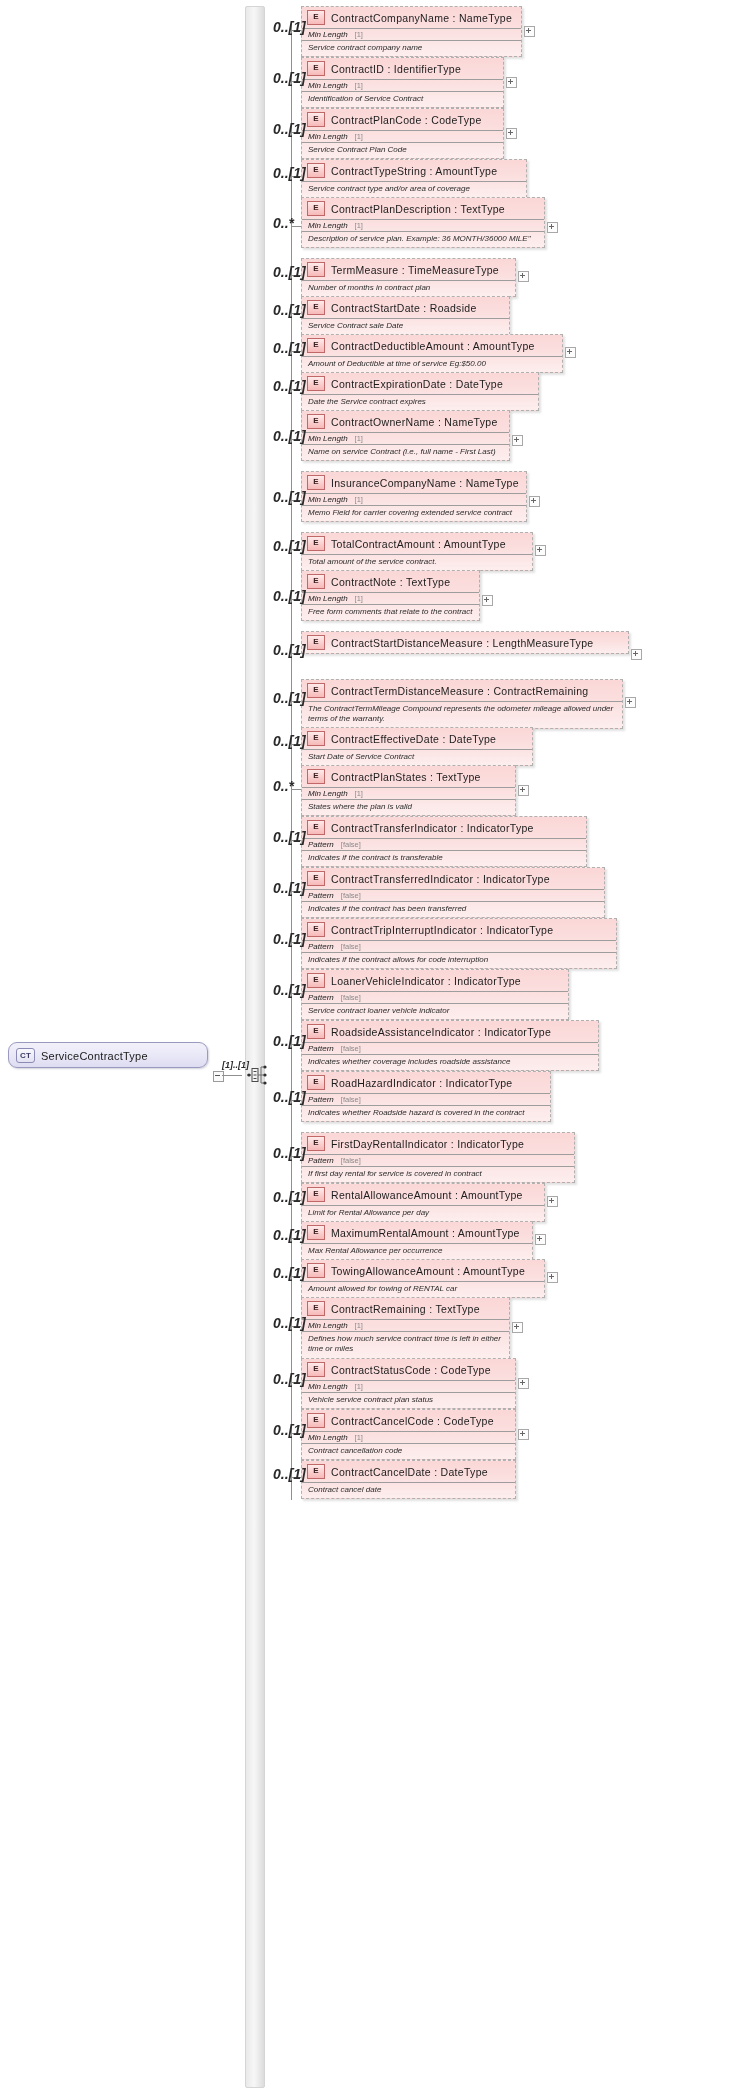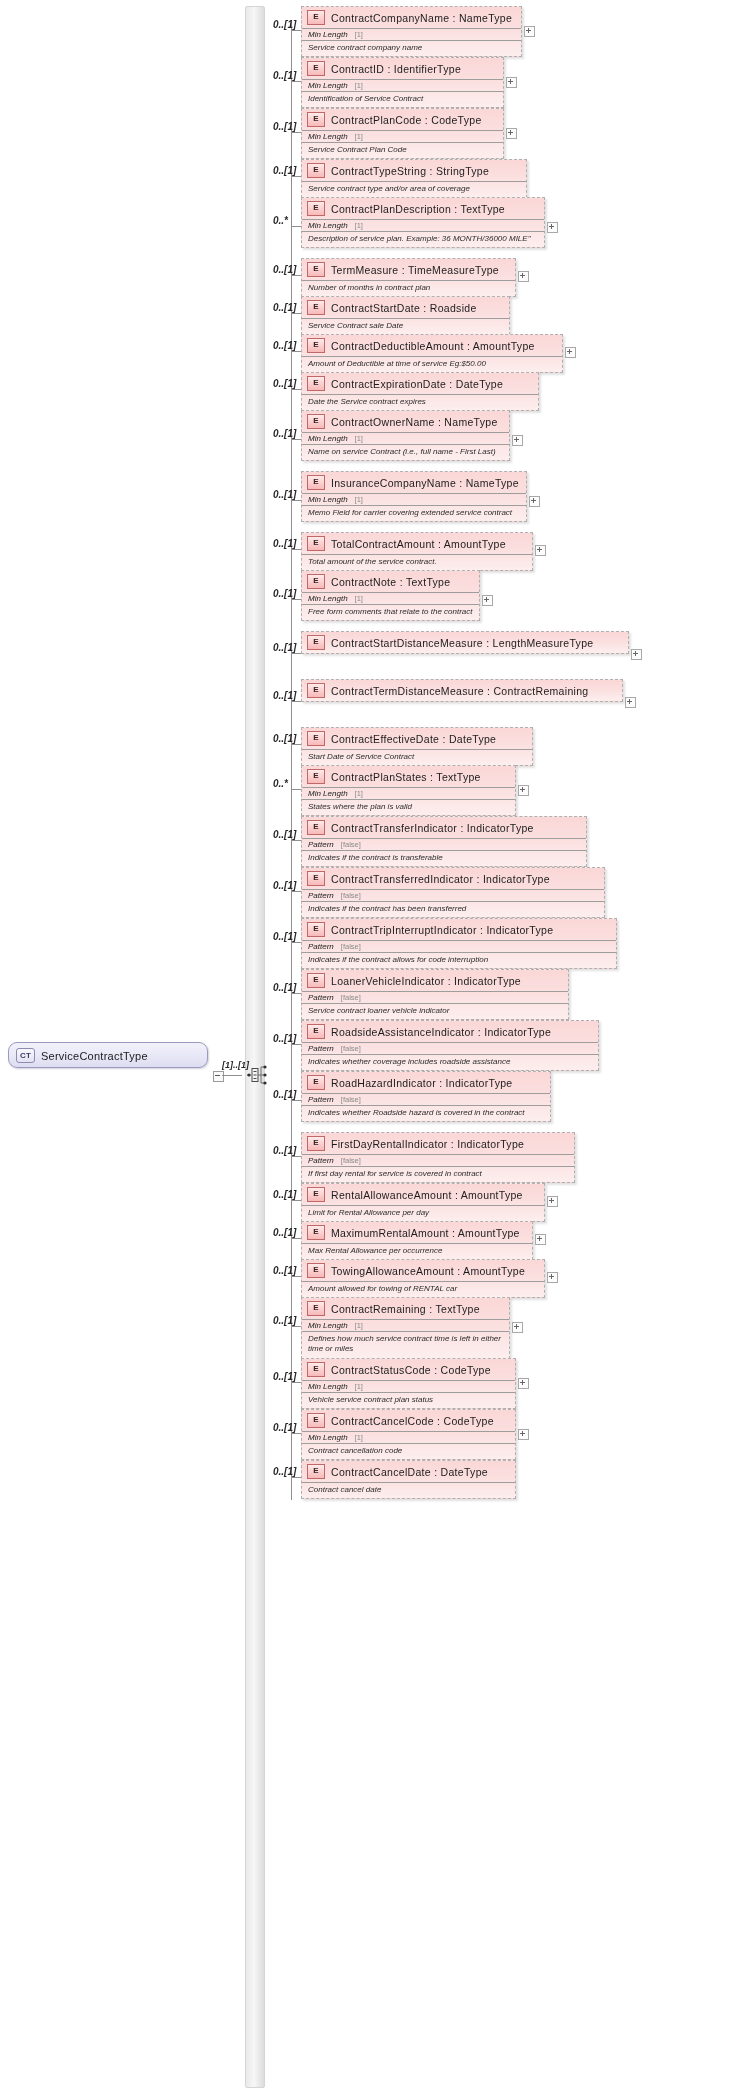--- a/index.html
+++ b/index.html
@@ -184,21 +184,21 @@
   }
 
   
   .stub {
     position: absolute;
     height: 1px;
     background: #8f8f8f;
   }
   .card {
     position: absolute;
-    font-size: 10px;
+    font-size: 14px;
     font-style: italic;
     font-weight: bold;
     color: #2a2a2a;
     white-space: nowrap;
   }
   
   .expander {
     position: absolute;
     width: 9px;
     height: 9px;
@@ -284,21 +284,21 @@
         </div>
         <div class="facet"><span>Min Length</span><span class="fv">[1]</span></div>
         <div class="e-doc">Service Contract Plan Code</div>
       </div>
       <div class="stub" style="left: 291px; top: 132px; width: 10px;"></div>
       <div class="card" style="left: 273px; top: 121px;">0..[1]</div>
       <div class="expander" style="left: 506px; top: 128px;"></div>
       <div class="elem" style="left: 301px; top: 159px; width: 226px;">
         <div class="elem-head">
           <span class="e-badge">E</span>
-          <span class="e-title">ContractTypeString : StringType</span>
+          <span class="e-title">ContractTypeString : AmountType</span>
         </div>
         <div class="e-doc">Service contract type and/or area of coverage</div>
       </div>
       <div class="stub" style="left: 291px; top: 176px; width: 10px;"></div>
       <div class="card" style="left: 273px; top: 165px;">0..[1]</div>
       <div class="elem" style="left: 301px; top: 197px; width: 244px;">
         <div class="elem-head">
           <span class="e-badge">E</span>
           <span class="e-title">ContractPlanDescription : TextType</span>
         </div>
@@ -396,20 +396,21 @@
         </div>
       </div>
       <div class="stub" style="left: 291px; top: 653px; width: 10px;"></div>
       <div class="card" style="left: 273px; top: 642px;">0..[1]</div>
       <div class="expander" style="left: 631px; top: 649px;"></div>
       <div class="elem" style="left: 301px; top: 679px; width: 322px;">
         <div class="elem-head">
           <span class="e-badge">E</span>
           <span class="e-title">ContractTermDistanceMeasure : ContractRemaining</span>
         </div>
+        <div class="e-doc">The ContractTermMileage Compound represents the odometer mileage allowed under terms of the warranty.</div>
       </div>
       <div class="stub" style="left: 291px; top: 701px; width: 10px;"></div>
       <div class="card" style="left: 273px; top: 690px;">0..[1]</div>
       <div class="expander" style="left: 625px; top: 697px;"></div>
       <div class="elem" style="left: 301px; top: 727px; width: 232px;">
         <div class="elem-head">
           <span class="e-badge">E</span>
           <span class="e-title">ContractEffectiveDate : DateType</span>
         </div>
         <div class="e-doc">Start Date of Service Contract</div>

